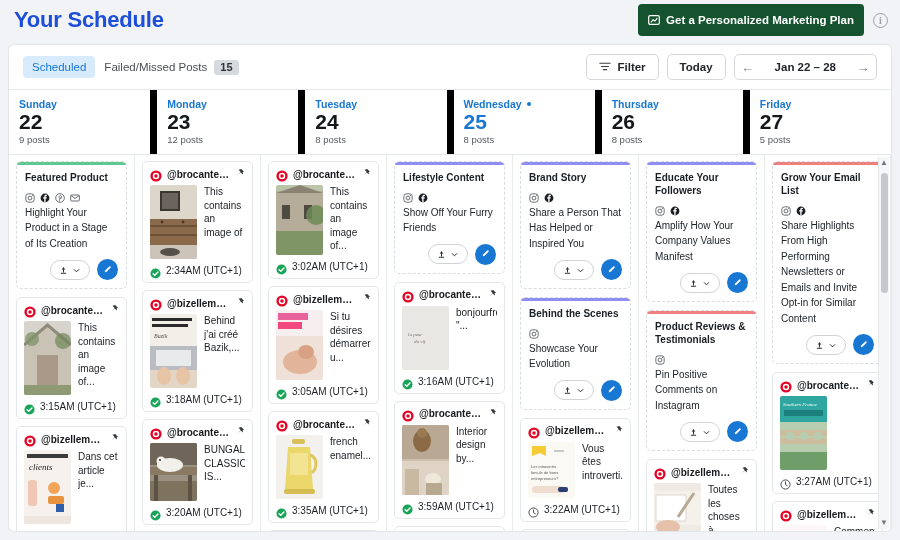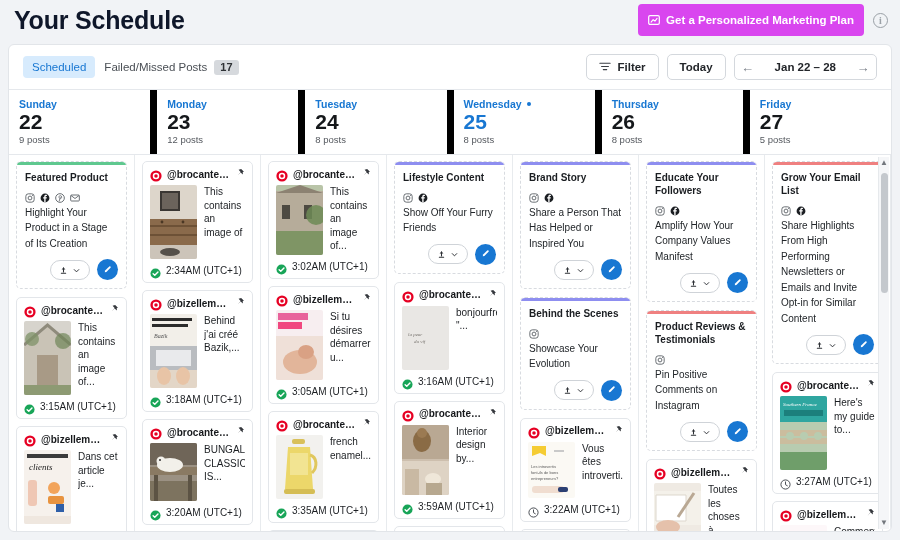--- a/index.html
+++ b/index.html
@@ -11,25 +11,25 @@
     -webkit-font-smoothing: antialiased;
   }
   .page { width: 900px; height: 540px; position: relative; }
 
   
   .topbar {
     height: 40px; display: flex; align-items: center;
     padding: 0 12px 0 14px; background: #f1f3f6;
   }
   .page-title {
-    font-size: 25px; font-weight: bold; color: #0f172a; letter-spacing: -0.2px;
+    font-size: 22px; font-weight: bold; color: #1d4ed8; letter-spacing: -0.2px;
   }
   .topbar-right { margin-left: auto; display: flex; align-items: center; gap: 9px; }
   .cta-button {
-    background: #d946ef; color: #fff; border: none; border-radius: 4px;
+    background: #14532d; color: #fff; border: none; border-radius: 4px;
     height: 24px; padding: 16px 10px; display: flex; align-items: center; gap: 6px;
     font-size: 11.5px; font-weight: bold; cursor: pointer; white-space: nowrap;
     font-family: "Liberation Sans", sans-serif;
   }
   .cta-icon { width: 12px; height: 12px; display:block; }
   .info-icon {
     width: 15px; height: 15px; border-radius: 50%; border: 1.3px solid #9aa0a6;
     color: #9aa0a6; font-size: 10px; font-weight: bold; display: flex;
     align-items: center; justify-content: center; cursor: pointer;
     font-family: "Liberation Serif", serif;
@@ -173,21 +173,21 @@
   </div>
 
   <div class="panel">
 
     <div class="tabsrow">
       <div class="tab active">
         <span>Scheduled</span>
       </div>
       <div class="tab">
         <span>Failed/Missed Posts</span>
-        <span class="tab-badge">17</span>
+        <span class="tab-badge">15</span>
       </div>
       <div class="tabs-right">
         <div class="btn">
           <span>
             <svg viewBox="0 0 14 12" width="12" height="11">
                 <path d="M1 2.2h12M3 6h8M5 9.6h4" stroke="#3b3f45" stroke-width="1.3" stroke-linecap="round"></path>
               </svg>
           </span>
           <span>Filter</span>
         </div>
@@ -922,21 +922,20 @@
                   <rect x="4" y="14" width="39" height="6" fill="#1c7f7c"></rect>
                   <rect x="0" y="26" width="47" height="30" fill="#b8ccb0"></rect>
                   <rect x="0" y="34" width="47" height="6" fill="#cbbd9e"></rect>
                   <rect x="0" y="42" width="47" height="6" fill="#cbbd9e"></rect>
                   <circle cx="10" cy="40" r="4" fill="#b8ccb0"></circle>
                   <circle cx="24" cy="40" r="4" fill="#b8ccb0"></circle>
                   <circle cx="38" cy="40" r="4" fill="#b8ccb0"></circle>
                   <rect x="0" y="56" width="47" height="18" fill="#6f9e6a"></rect>
                 </svg>
               </div>
-              <div class="post-text">Here's my guide to...</div>
             </div>
             <div class="post-foot">
               <span class="chk"><svg viewBox="0 0 12 12" width="11" height="11">
                   <circle cx="6" cy="6" r="5" fill="none" stroke="#45494f" stroke-width="1.05"></circle>
                   <path d="M6 3.2V6.2l2 1.2" fill="none" stroke="#45494f" stroke-width="1.05" stroke-linecap="round"></path>
                 </svg></span>
               <span class="time">3:27AM (UTC+1)</span>
             </div>
           </div>
           <div class="post">

